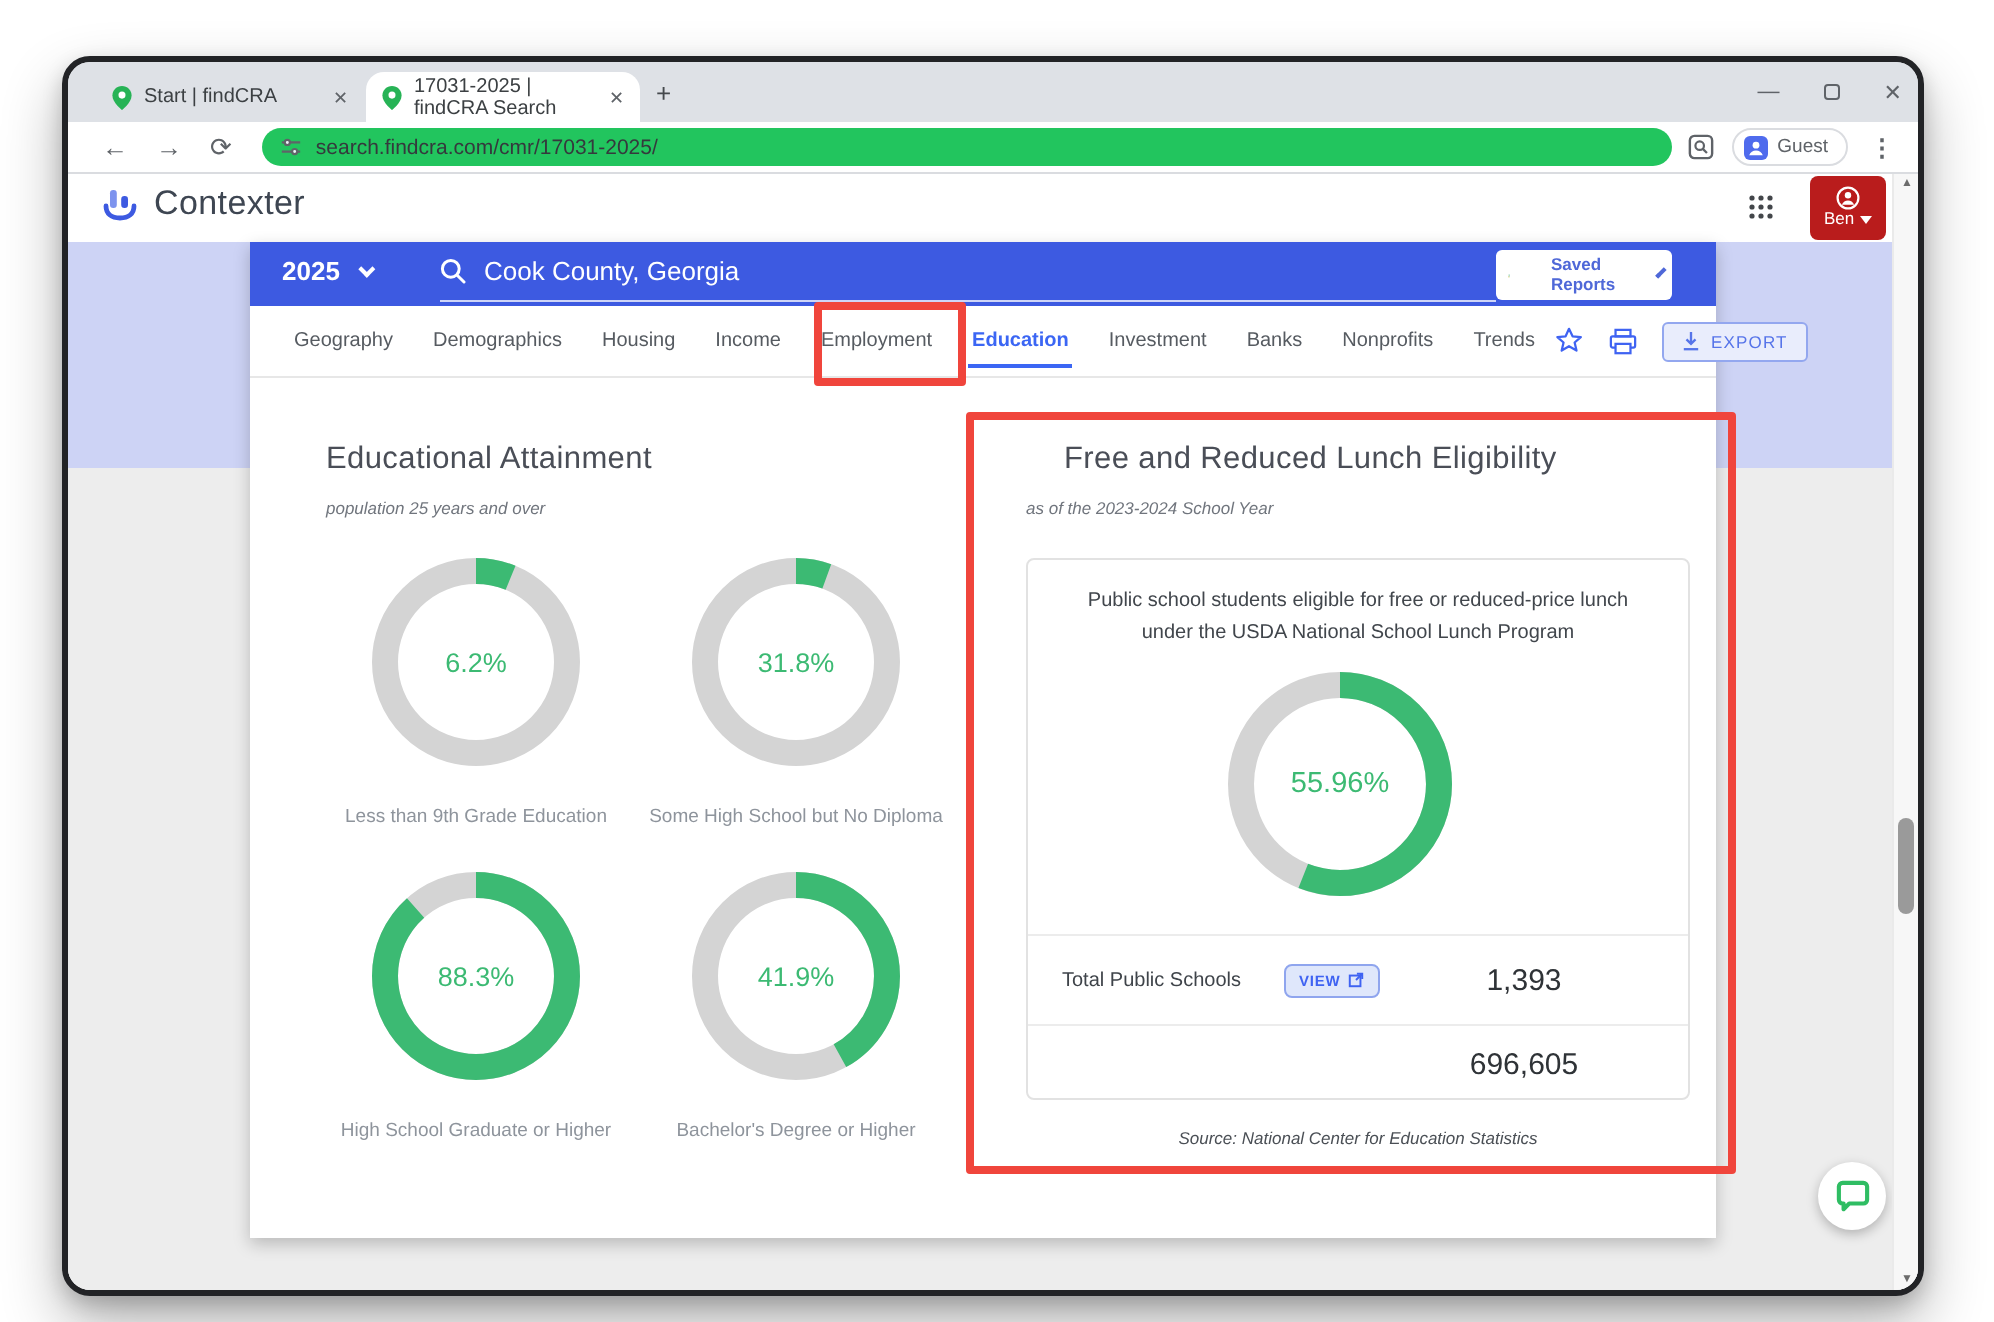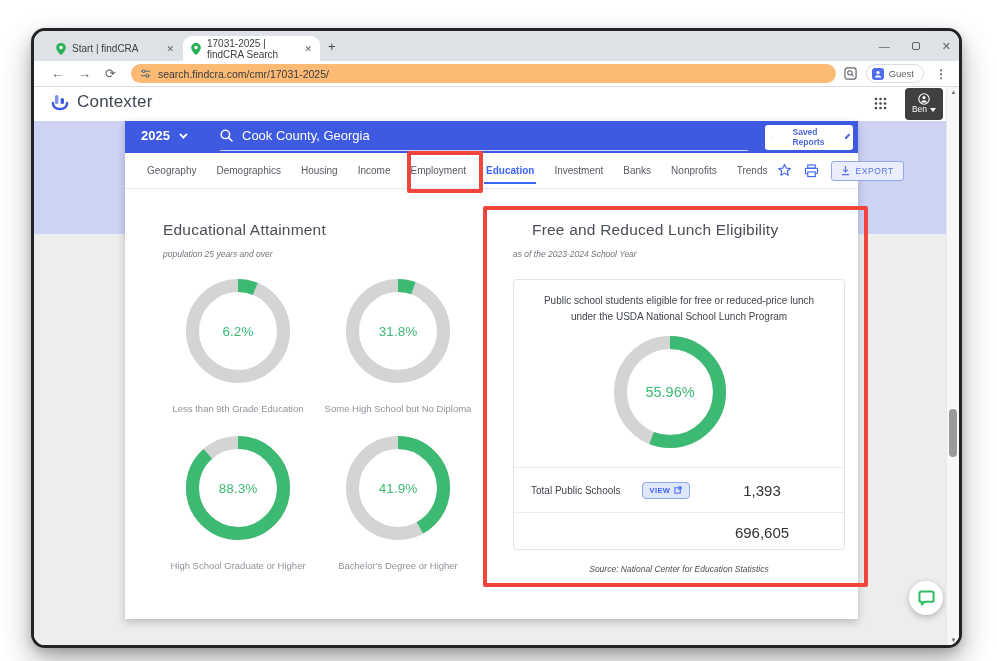--- a/index.html
+++ b/index.html
@@ -22,37 +22,37 @@
   .btab-active { left:149px; width:137px; background:#fff; border-radius:9px 9px 0 0; }
   .newtab { position:absolute; left:294px; top:8px; font-size:13px; color:#45494d; }
   .winctl { position:absolute; top:0; right:8px; height:30px; display:flex; align-items:center; gap:22px;
             color:#5f6368; font-size:11px; }
   .winctl .sq { display:inline-block; width:8px; height:8px; border:1px solid #5f6368; border-radius:2px; }
 
   
   .toolbar { height:26px; background:#fff; display:flex; align-items:center; padding:0 10px;
              border-bottom:1px solid #dadce0; }
   .navbtn { font-size:13px; color:#5f6368; padding:0 7px; }
-  .urlbar { flex:1; height:19px; background:#fdba74; border-radius:10px; margin:0 8px;
+  .urlbar { flex:1; height:19px; background:#22c55e; border-radius:10px; margin:0 8px;
             display:flex; align-items:center; padding:0 9px; }
   .urltext { font-size:10.5px; color:#35393d; margin-left:7px; }
   .tb-right { display:flex; align-items:center; gap:9px; }
   .guest { display:flex; align-items:center; gap:5px; border:1px solid #dadce0; border-radius:11px;
            height:19px; padding:0 9px 0 5px; font-size:9.5px; color:#5f6368; }
   .dots3 { color:#5f6368; font-size:12px; font-weight:bold; padding:0 2px; }
 
   
   .site { position:absolute; left:0; top:56px; right:0; bottom:0; background:#ededed; overflow:hidden; }
 
   
   .appheader { position:absolute; left:0; top:0; right:0; height:34px; background:#fff; }
   .brand { position:absolute; left:16px; top:5px; display:flex; align-items:center; gap:7px; }
   .brandname { font-size:17px; color:#3e4652; letter-spacing:.2px; }
   .gridicon { position:absolute; right:72px; top:10px; }
-  .benbtn { position:absolute; right:16px; top:1px; width:38px; height:32px; background:#404040;
+  .benbtn { position:absolute; right:16px; top:1px; width:38px; height:32px; background:#b91c1c;
             border-radius:4px; color:#fff; display:flex; flex-direction:column; align-items:center;
             justify-content:center; line-height:1.1; }
   .benbtn .blabel { font-size:8.5px; display:flex; align-items:center; gap:3px; }
   .tri-dn { display:inline-block; width:0; height:0; border-left:3px solid transparent;
             border-right:3px solid transparent; border-top:4px solid #fff; }
 
   
   .pagebody { position:absolute; left:0; top:34px; right:0; bottom:0; background:#ededed; }
   .band { position:absolute; left:0; top:0; right:0; height:113px; background:#cdd3f5; }
 
@@ -63,21 +63,21 @@
   
   .bluebar { position:absolute; left:0; top:0; right:0; height:32px; background:#3d5ae1; }
   .yearsel { position:absolute; left:16px; top:7px; color:#fff; font-size:13px; font-weight:bold;
              display:flex; align-items:center; gap:9px; }
   .chev { display:inline-block; width:6px; height:6px; border-right:2px solid #fff;
           border-bottom:2px solid #fff; transform:rotate(45deg) translateY(-2px); }
   .searchq { position:absolute; left:95px; top:7px; display:flex; align-items:center; gap:9px;
              color:#fff; font-size:13px; font-weight:500; }
   .searchline { position:absolute; left:95px; top:29px; width:528px; height:1px;
                 background:rgba(255,255,255,.75); }
-  .savedbtn { position:absolute; right:5px; top:4px; width:88px; height:25px; background:#fff;
+  .savedbtn { position:absolute; right:22px; top:4px; width:88px; height:25px; background:#fff;
               border-radius:3px; display:flex; align-items:center; gap:20px; padding:0 6px; }
   .savedtxt { font-size:8.5px; line-height:1.15; color:#4f68d8; font-weight:bold; width:40px; }
   .chev-b { border-color:#4f68d8; }
 
   
   .navrow { position:absolute; left:0; top:32px; right:0; height:36px; background:#fff;
             border-bottom:1px solid #e7e7e7; display:flex; align-items:center; padding:0 8px 0 12px; }
   .ntab { font-size:10px; color:#565b61; padding:0 10px; position:relative; height:36px;
           display:flex; align-items:center; white-space:nowrap; }
   .ntab-active { color:#3b66f4; font-weight:bold; }

